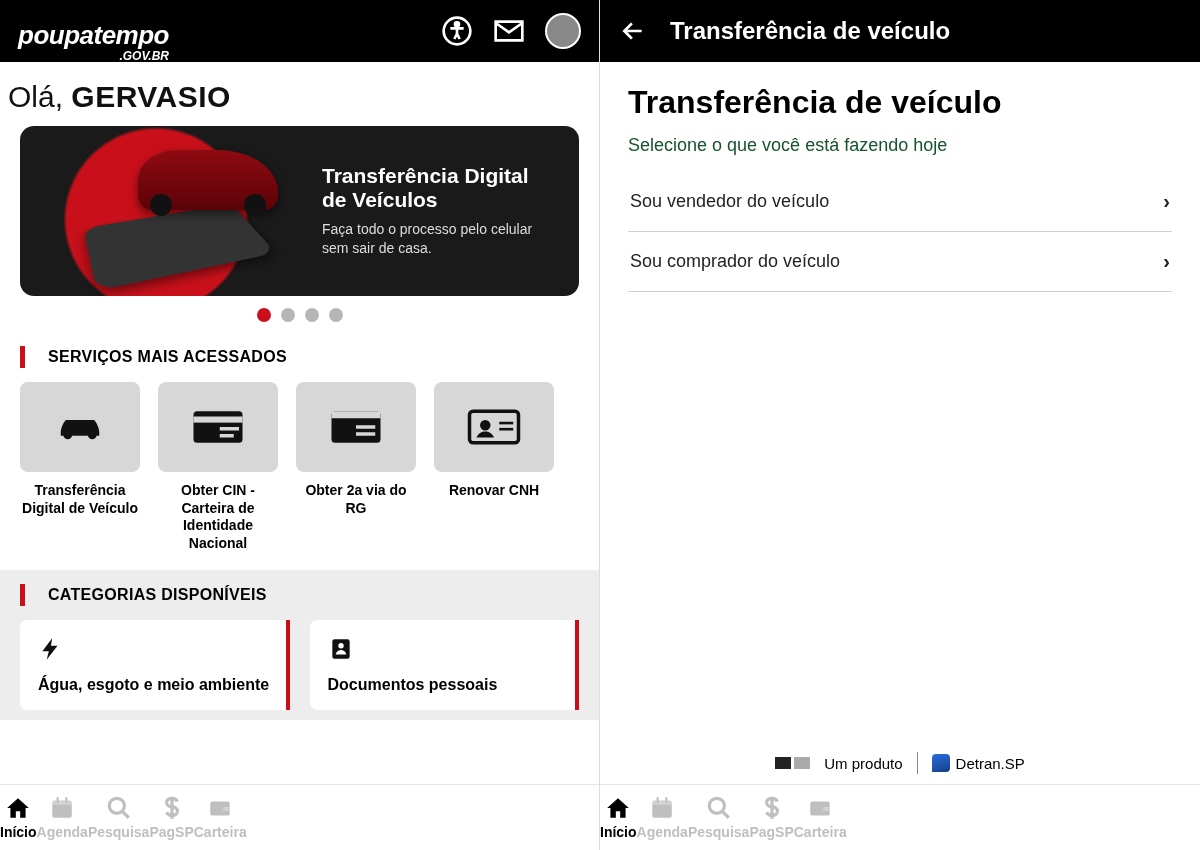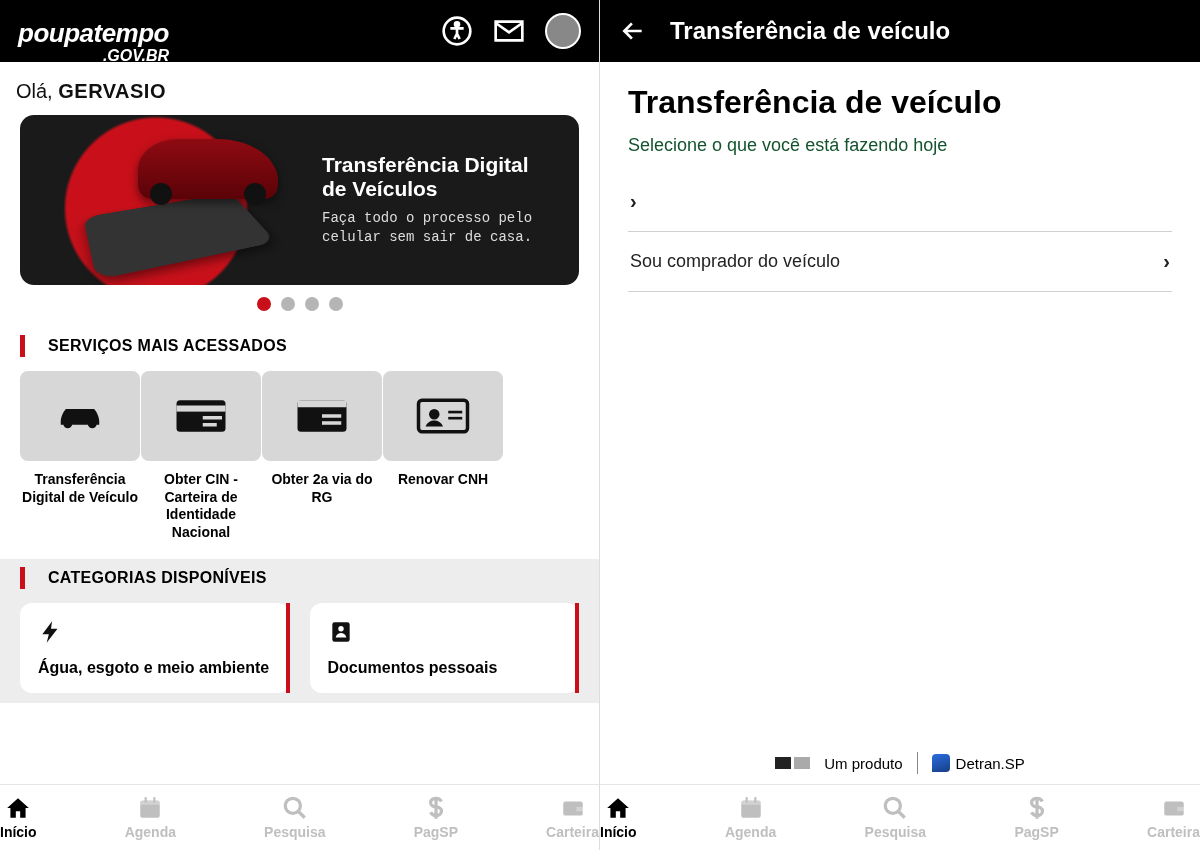--- a/index.html
+++ b/index.html
@@ -2,53 +2,53 @@
 <html><head>
 <meta charset="utf-8">
 <style>
 * { box-sizing: border-box; margin: 0; padding: 0; }
 body { display: flex; width: 1200px; height: 850px; font-family: Arial, Helvetica, sans-serif; background: #fff; overflow: hidden; }
 .pane { position: relative; width: 50%; height: 100%; overflow: hidden; }
 .pane-left { border-right: 1px solid #ddd; }
 .topbar-left { background: #000; color: #fff; height: 62px; display: flex; align-items: center; justify-content: space-between; padding: 0 18px; }
 .logo { display: flex; flex-direction: column; line-height: 1; font-style: italic; margin-top: 22px; }
 .logo-main { font-size: 26px; font-weight: 900; letter-spacing: -0.5px; }
-.logo-sub { font-size: 16px; font-weight: 700; text-align: right; margin-top: 2px; }
+.logo-sub { font-size: 12px; font-weight: 700; text-align: right; margin-top: 2px; }
 .top-icons { display: flex; gap: 20px; align-items: center; }
 .top-icon { width: 32px; height: 32px; display: flex; align-items: center; justify-content: center; color: #fff; }
 .avatar-circle { width: 36px; height: 36px; border-radius: 50%; background: #888; border: 2px solid #fff; }
-.greeting { padding: 18px 16px 12px; font-size: 20px; color: #111; }
+.greeting { padding: 18px 8px 12px; font-size: 30px; color: #111; }
 .greet-name { font-weight: 700; letter-spacing: 0.5px; }
 .promo { margin: 0 20px 12px; background: #1a1a1a; border-radius: 14px; height: 170px; display: flex; align-items: center; position: relative; overflow: hidden; padding-left: 40px; }
 .promo-img { width: 240px; height: 100%; position: relative; background: radial-gradient(circle at 40% 55%, #c9101a 0%, #c9101a 52%, #1a1a1a 54%); flex-shrink: 0; }
 .phone { position: absolute; bottom: 6px; left: 30px; width: 170px; height: 100px; background: #333; border-radius: 18px; transform: perspective(360px) rotateX(55deg) rotateZ(-18deg); box-shadow: 0 6px 14px rgba(0,0,0,0.5); }
 .car { position: absolute; top: 24px; left: 78px; width: 140px; height: 60px; background: linear-gradient(180deg,#8f0a12,#5a0308); border-radius: 40px 60px 14px 14px / 30px 42px 14px 14px; box-shadow: 0 4px 10px rgba(0,0,0,0.5); }
 .car:before, .car:after { content:""; position:absolute; bottom:-6px; width:22px; height:22px; background:#111; border-radius:50%; }
 .car:before { left:12px; } .car:after { right:12px; }
 .promo-text { padding: 0 22px; color: #fff; }
 .promo-title { font-size: 21px; font-weight: 700; line-height: 1.15; margin-bottom: 8px; }
-.promo-desc { font-size: 14px; color: #ddd; line-height: 1.35; font-family: Liberation Mono, monospace; }
+.promo-desc { font-size: 14px; color: #ddd; line-height: 1.35; }
 .dots { display: flex; justify-content: center; gap: 10px; margin-bottom: 16px; }
 .dot { width: 14px; height: 14px; border-radius: 50%; background: #b5b5b5; }
 .dot.active { background: #c9101a; }
 .section-head { display: flex; align-items: center; gap: 23px; padding: 8px 20px 14px; }
 .red-bar { width: 5px; height: 22px; background: #c9101a; }
 .section-title { font-size: 16px; font-weight: 800; letter-spacing: 0.3px; }
-.services-row { display: flex; gap: 1px; padding: 0 20px 18px; }
+.services-row { display: flex; gap: 18px; padding: 0 20px 18px; }
 .service { width: 120px; text-align: center; flex-shrink: 0; }
 .tile { width: 120px; height: 90px; background: #d7d7d7; border-radius: 8px; display: flex; align-items: center; justify-content: center; margin-bottom: 10px; }
 .tile svg { width: 56px; height: 44px; fill: #111; }
 .service-label { font-size: 14px; font-weight: 700; line-height: 1.25; }
-.categories { background: #ededed; padding-bottom: 10px; }
+.categories { background: #ededed; padding-top: 6px; padding-bottom: 10px; }
 .cat-row { display: flex; gap: 20px; padding: 0 20px; }
-.cat-card { flex: 1; background: #fff; border-radius: 12px; padding: 16px 18px; position: relative; }
+.cat-card { flex: 1; background: #fff; border-radius: 7px; padding: 16px 18px; position: relative; }
 .cat-card:after { content:""; position:absolute; right:0; top:0; bottom:0; width:4px; background:#c9101a; }
 .cat-card svg { width: 26px; height: 26px; fill: #111; margin-bottom: 10px; }
 .cat-label { font-size: 16px; font-weight: 700; }
-.bottom-nav { position: absolute; bottom: 0; left: 0; right: 0; height: 66px; background: #fff; display: flex; justify-content: space-between; align-items: center; border-top: 1px solid #e5e5e5; }
+.bottom-nav { position: absolute; bottom: 0; left: 0; right: 0; height: 66px; background: #fff; display: flex; justify-content: flex-start; align-items: center; border-top: 1px solid #e5e5e5; }
 .nav-item { display: flex; flex-direction: column; align-items: center; gap: 3px; color: #bfbfbf; font-size: 14px; font-weight: 700; }
 .nav-item.active { color: #000; }
 .nav-item svg { width: 26px; height: 26px; fill: currentColor; }
 .topbar-right { background: #000; color: #fff; height: 62px; display: flex; align-items: center; padding: 0 18px; gap: 22px; }
 .back-arrow { width: 30px; height: 30px; display: flex; align-items: center; justify-content: center; }
 .topbar-right-title { font-size: 24px; font-weight: 700; }
 .right-body { padding: 22px 28px; }
 .right-heading { font-size: 32px; font-weight: 800; margin-bottom: 14px; }
 .right-subtitle { font-size: 18px; color: #14532d; margin-bottom: 16px; }
 .option-row { display: flex; justify-content: space-between; align-items: center; padding: 18px 2px; border-bottom: 1px solid #d0d0d0; font-size: 18px; color: #222; }
@@ -231,20 +231,21 @@
         </svg>
     </span>
     <span class="topbar-right-title">Transferência de veículo</span>
   </div>
 
   <div class="right-body">
     <div class="right-heading">Transferência de veículo</div>
     <div class="right-subtitle">Selecione o que você está fazendo hoje</div>
 
     <div class="option-row">
+      <span>Sou vendedor do veículo</span>
       <span class="chev">›</span>
     </div>
     <div class="option-row">
       <span>Sou comprador do veículo</span>
       <span class="chev">›</span>
     </div>
   </div>
 
   <div class="footer-brand">
     <span class="brand-icon">

